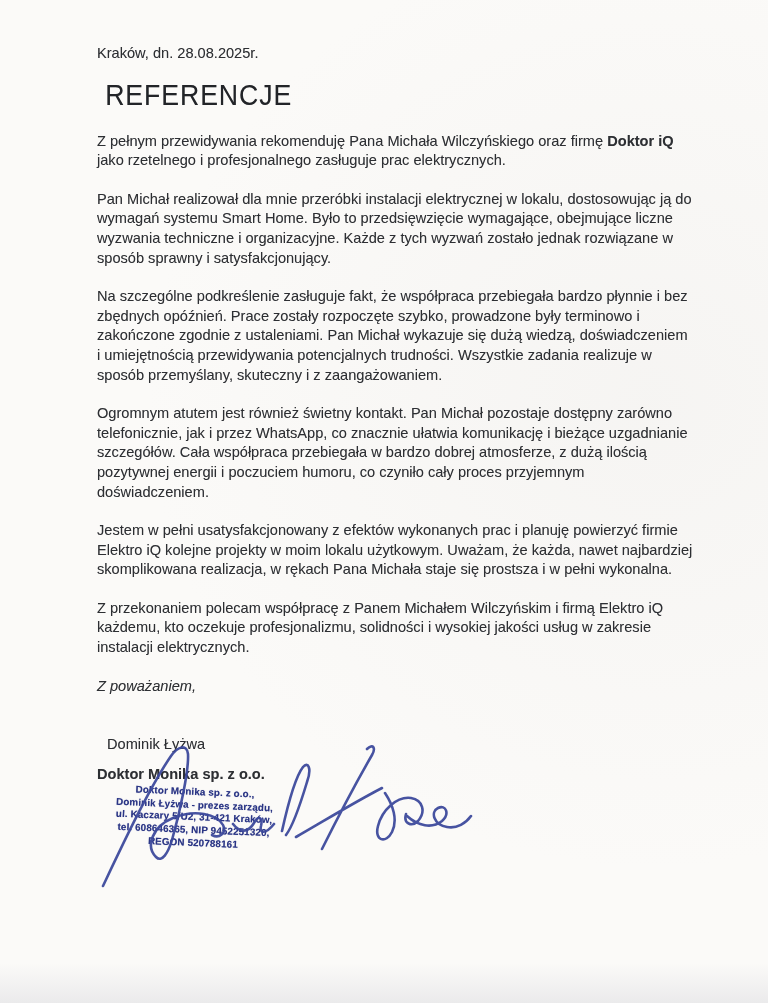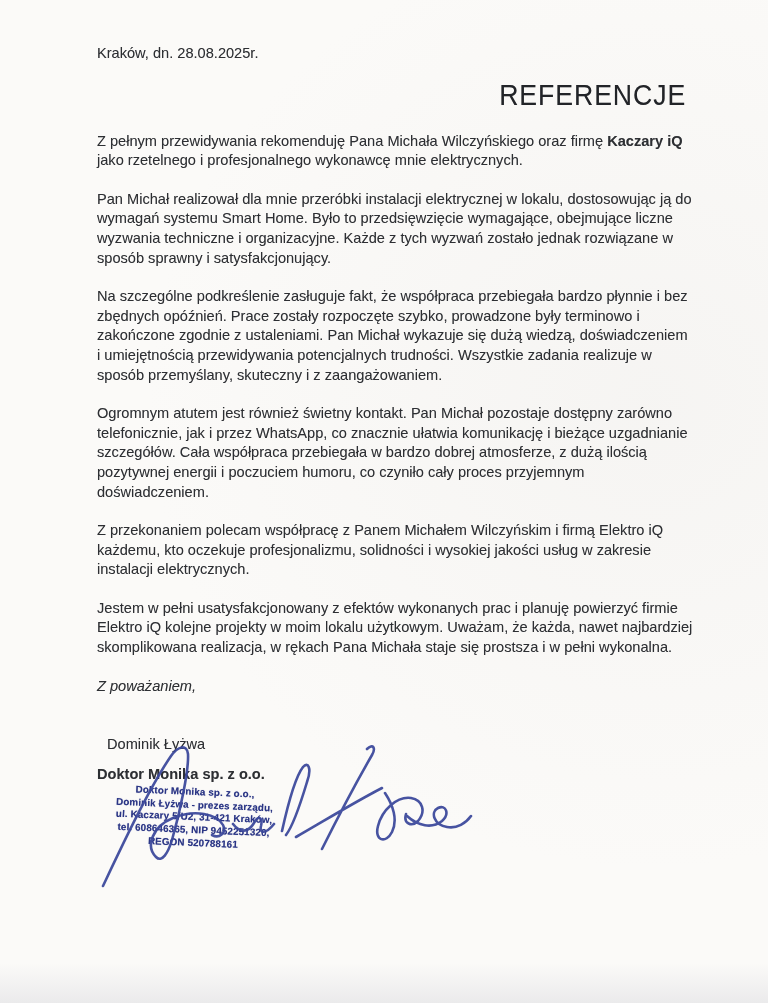--- a/index.html
+++ b/index.html
@@ -28,21 +28,21 @@
   .content{
     position:absolute;
     left:97px;top:44px;width:597px;
     color:var(--ink);
     font-size:14.6px;
     line-height:19.6px;
     text-shadow:0 0 0.6px rgba(45,47,52,0.28);
   }
   .date-line{margin-bottom:6px;}
   .doc-title{
-    text-align:right;
+    text-align:left;
     font-size:29px;
     font-weight:400;
     letter-spacing:1px;
     color:#222428;
     margin:12px 0 18px 0;
     line-height:38px;
   }
   .doc-title .squeeze{display:inline-block;transform:scaleX(0.92);transform-origin:center;}
   p.para{margin:0 0 19px 0;}
   .closing{margin:15px 0 39px 0;font-style:italic;}
@@ -79,27 +79,27 @@
 </head>
 <body>
 
 <div class="sheet">
   <div class="content">
 
     <div class="date-line">Kraków, dn. 28.08.2025r.</div>
 
     <h1 class="doc-title"><span class="squeeze">REFERENCJE</span></h1>
 
-    <p class="para"><span>Z pełnym przewidywania rekomenduję Pana Michała Wilczyńskiego oraz firmę </span><strong>Kaczary iQ</strong><span> jako rzetelnego i profesjonalnego wykonawcę mnie elektrycznych.</span></p>
+    <p class="para"><span>Z pełnym przewidywania rekomenduję Pana Michała Wilczyńskiego oraz firmę </span><strong>Doktor iQ</strong><span> jako rzetelnego i profesjonalnego zasługuje prac elektrycznych.</span></p>
 
     <p class="para">Pan Michał realizował dla mnie przeróbki instalacji elektrycznej w lokalu, dostosowując ją do wymagań systemu Smart Home. Było to przedsięwzięcie wymagające, obejmujące liczne wyzwania techniczne i organizacyjne. Każde z tych wyzwań zostało jednak rozwiązane w sposób sprawny i satysfakcjonujący.</p>
     <p class="para">Na szczególne podkreślenie zasługuje fakt, że współpraca przebiegała bardzo płynnie i bez zbędnych opóźnień. Prace zostały rozpoczęte szybko, prowadzone były terminowo i zakończone zgodnie z ustaleniami. Pan Michał wykazuje się dużą wiedzą, doświadczeniem i umiejętnością przewidywania potencjalnych trudności. Wszystkie zadania realizuje w sposób przemyślany, skuteczny i z zaangażowaniem.</p>
     <p class="para">Ogromnym atutem jest również świetny kontakt. Pan Michał pozostaje dostępny zarówno telefonicznie, jak i przez WhatsApp, co znacznie ułatwia komunikację i bieżące uzgadnianie szczegółów. Cała współpraca przebiegała w bardzo dobrej atmosferze, z dużą ilością pozytywnej energii i poczuciem humoru, co czyniło cały proces przyjemnym doświadczeniem.</p>
+    <p class="para">Jestem w pełni usatysfakcjonowany z efektów wykonanych prac i planuję powierzyć firmie Elektro iQ kolejne projekty w moim lokalu użytkowym. Uważam, że każda, nawet najbardziej skomplikowana realizacja, w rękach Pana Michała staje się prostsza i w pełni wykonalna.</p>
     <p class="para">Z przekonaniem polecam współpracę z Panem Michałem Wilczyńskim i firmą Elektro iQ każdemu, kto oczekuje profesjonalizmu, solidności i wysokiej jakości usług w zakresie instalacji elektrycznych.</p>
-    <p class="para">Jestem w pełni usatysfakcjonowany z efektów wykonanych prac i planuję powierzyć firmie Elektro iQ kolejne projekty w moim lokalu użytkowym. Uważam, że każda, nawet najbardziej skomplikowana realizacja, w rękach Pana Michała staje się prostsza i w pełni wykonalna.</p>
 
     <p class="closing">Z poważaniem,</p>
 
     <p class="signer-name">Dominik Łyżwa</p>
     <p class="signer-company">Doktor Monika sp. z o.o.</p>
   </div>
 
   <div class="stamp">
     <div>Doktor Monika sp. z o.o.,</div>
     <div>Dominik Łyżwa - prezes zarządu,</div>

